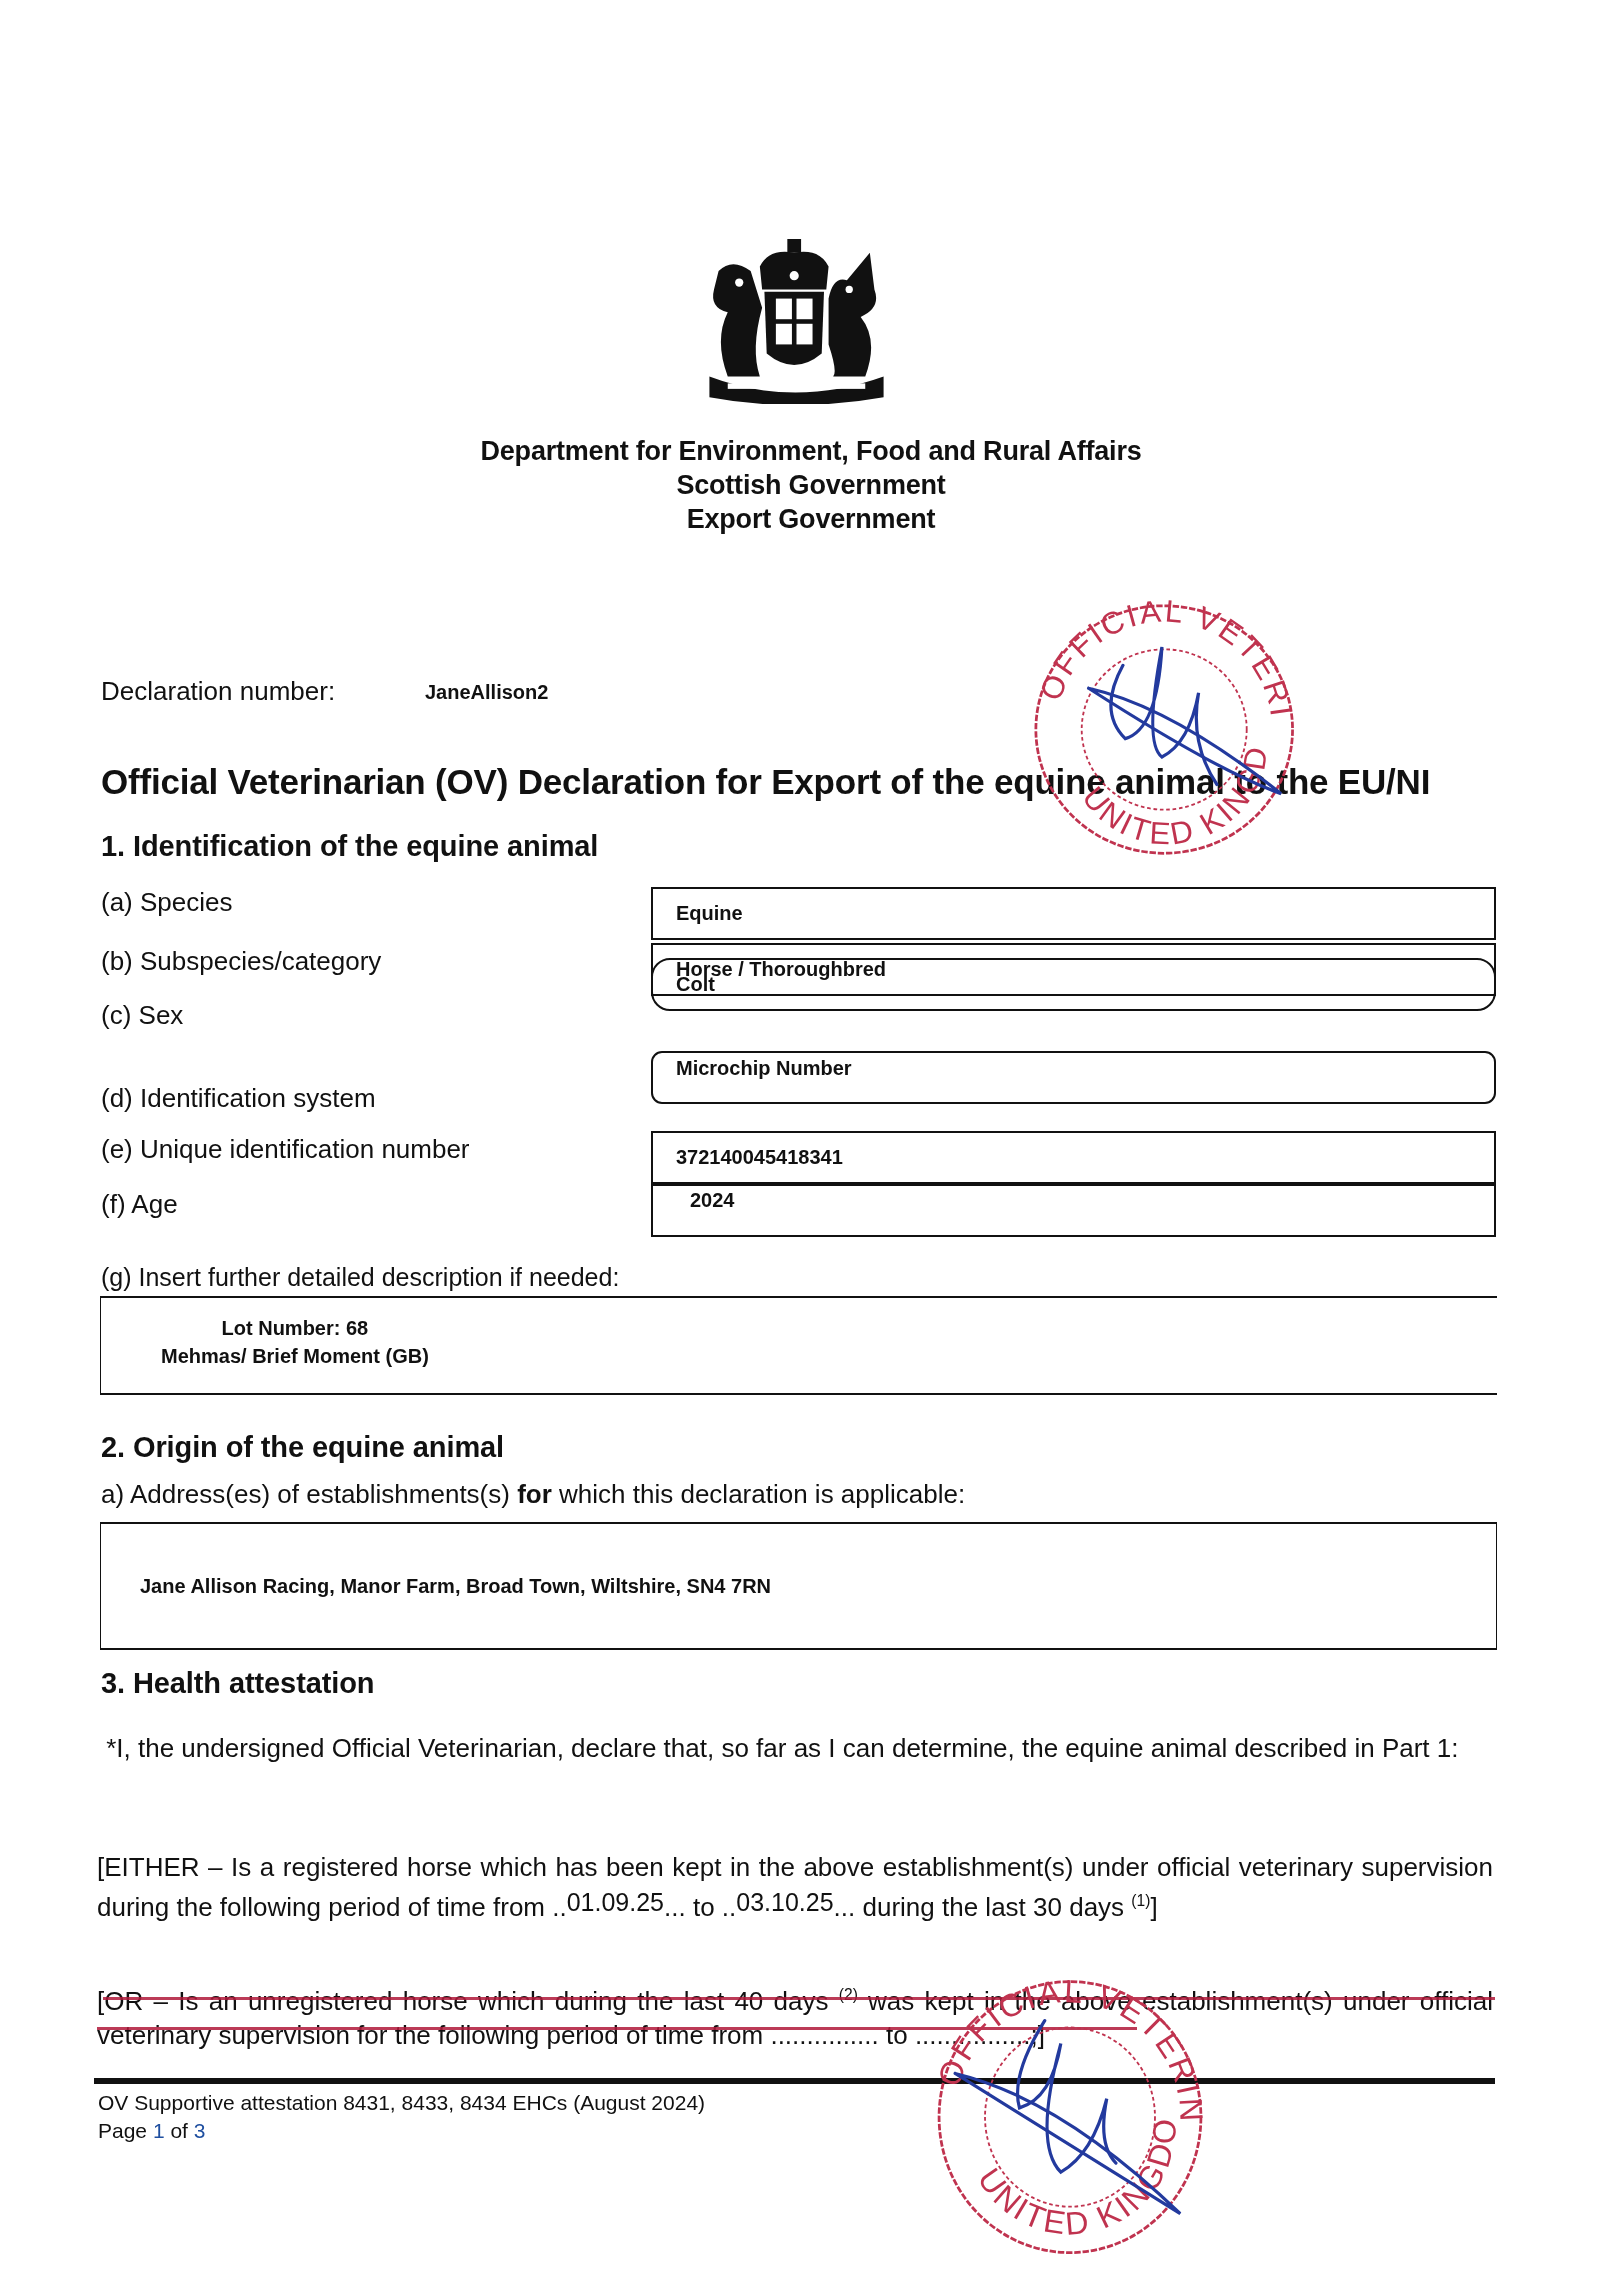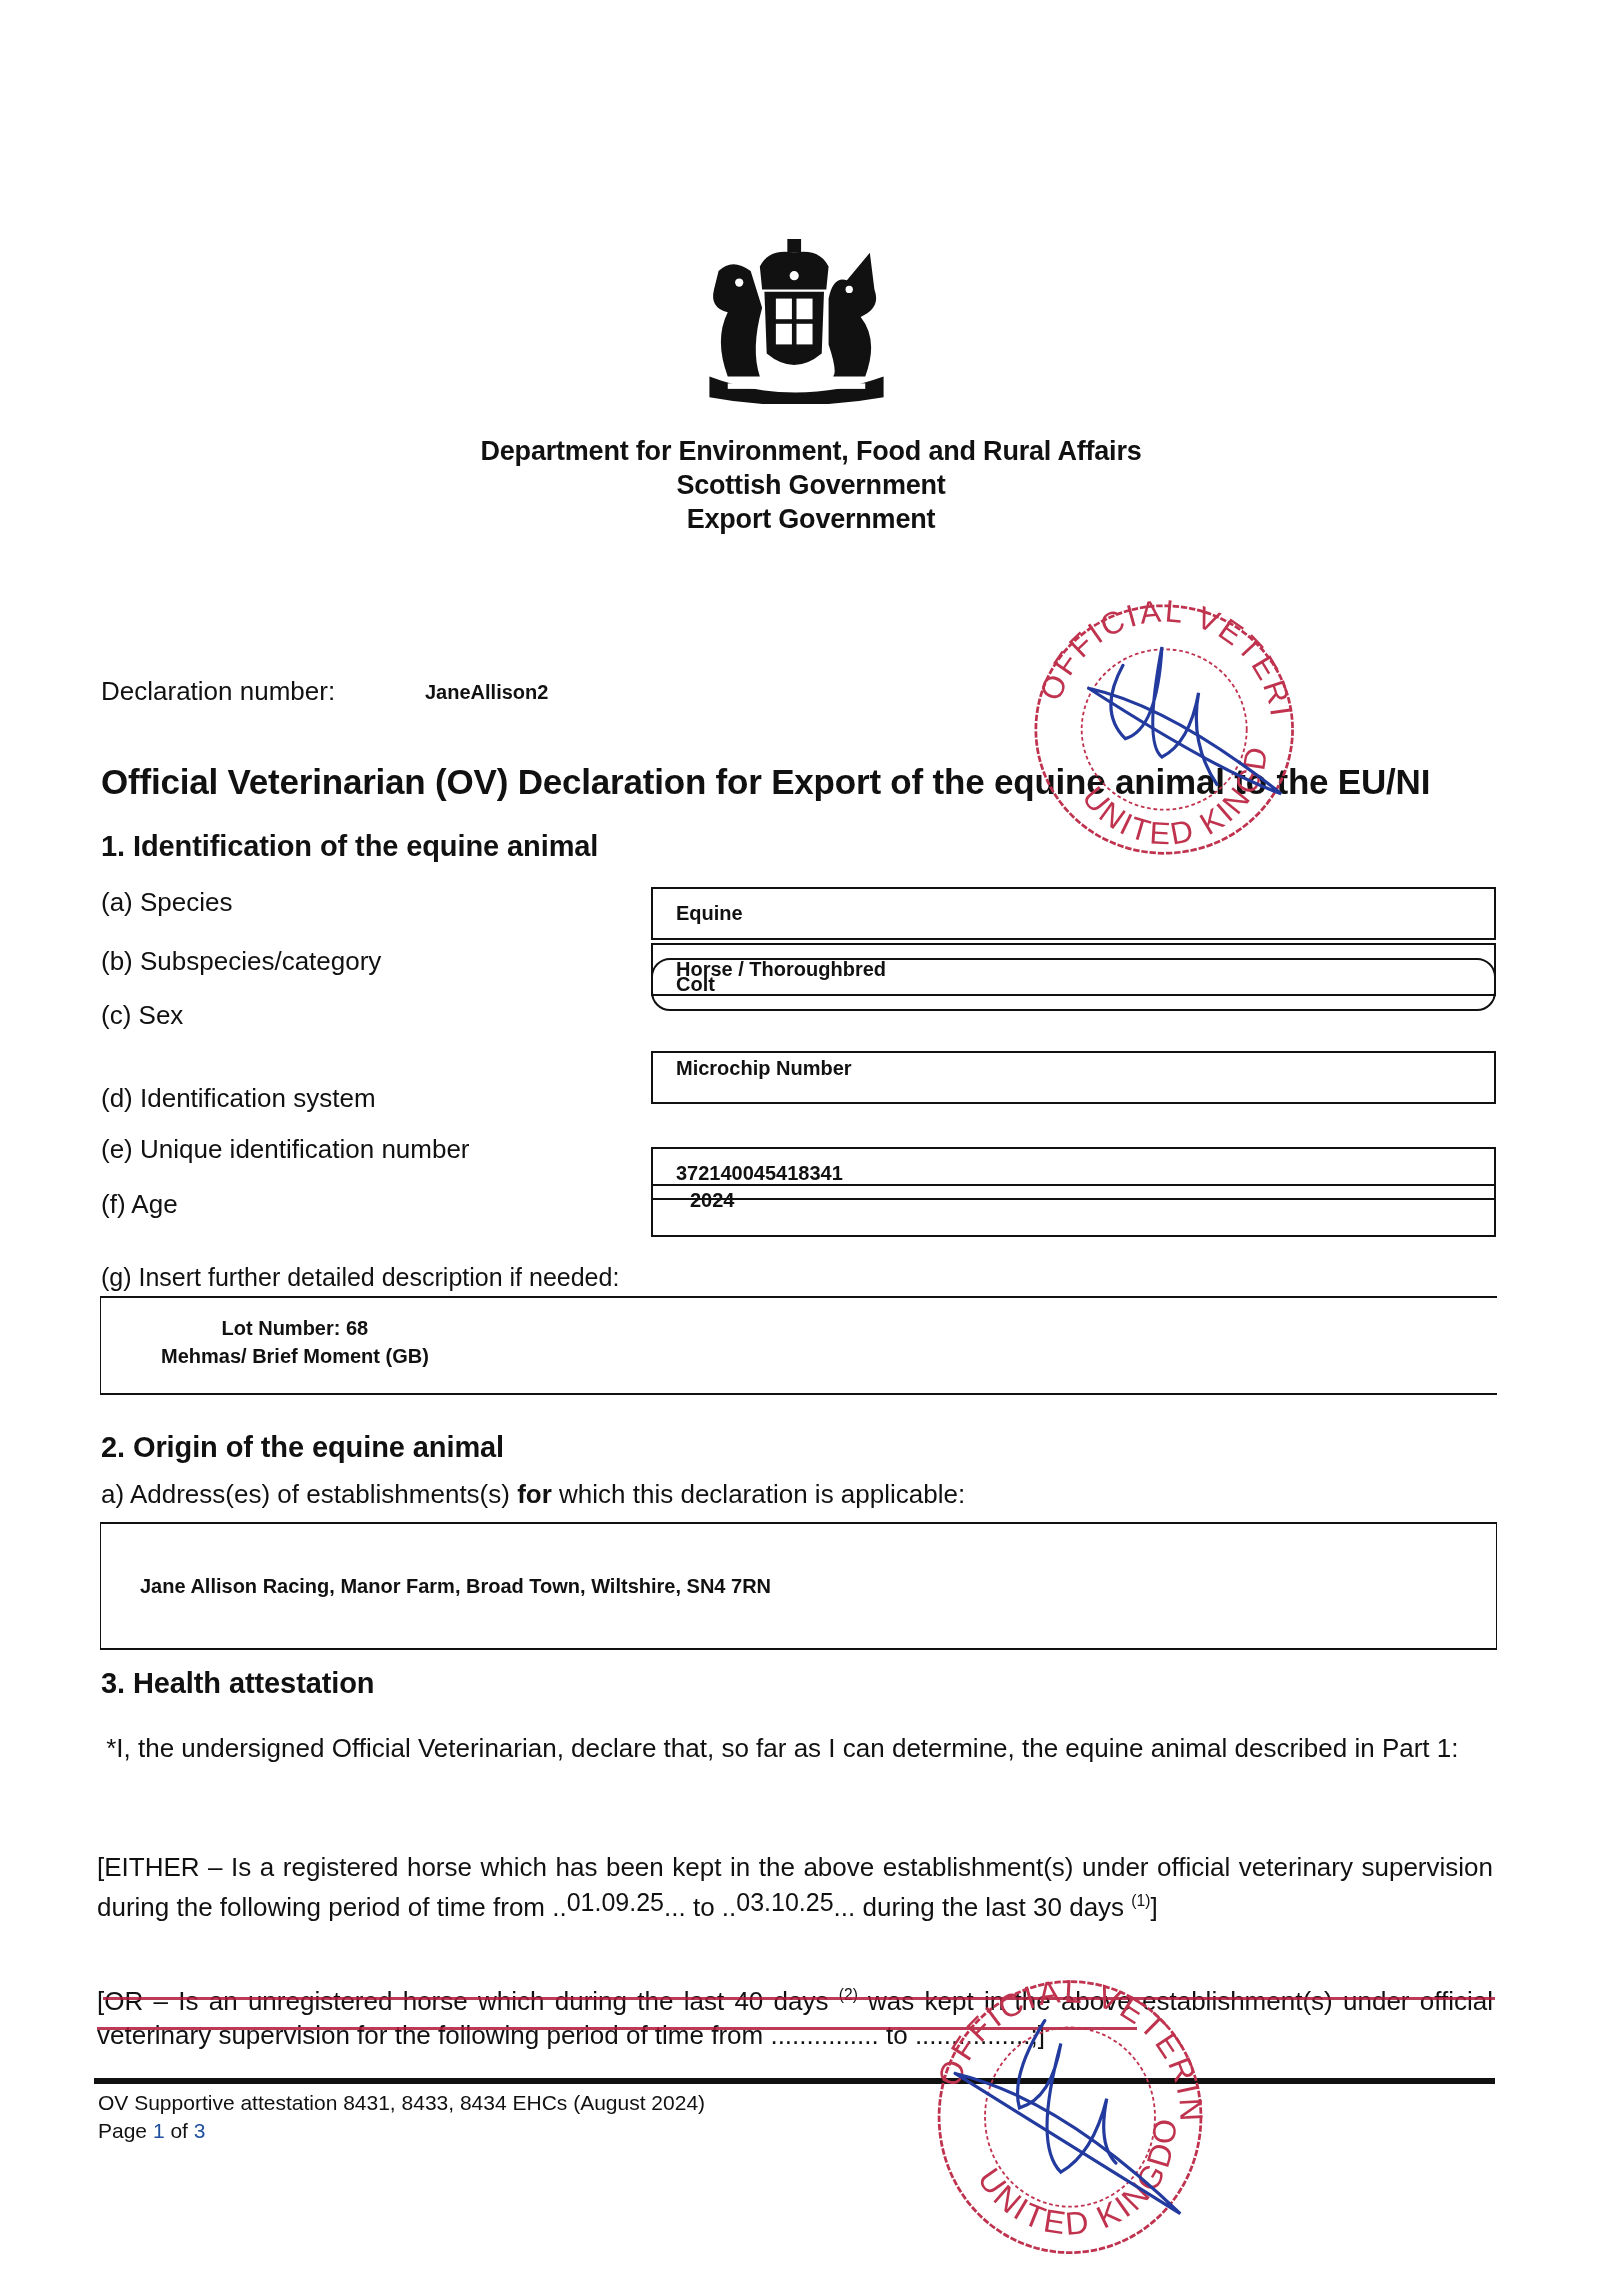--- a/index.html
+++ b/index.html
@@ -89,26 +89,26 @@
 <div class="abs field-box" style="top:943px;">
     <span>Horse / Thoroughbred</span>
   </div>
 
 <div class="abs field-label" style="top:1000px;">(c) Sex</div>
 <div class="abs field-box" style="top:958px;border-radius:19px;">
     <span>Colt</span>
   </div>
 
 <div class="abs field-label" style="top:1055px;margin-top:28px;">(d) Identification system</div>
-<div class="abs field-box" style="top:1051px; align-items:flex-start; padding-top:3.7px;">
+<div class="abs field-box" style="top:1051px; align-items:flex-start; padding-top:3.7px;border-radius:11px;">
     <span>Microchip Number</span>
   </div>
 
 <div class="abs field-label" style="top:1134px;">(e) Unique identification number</div>
-<div class="abs field-box" style="top:1131px;margin-top:16px;">
+<div class="abs field-box" style="top:1131px;">
     <span>372140045418341</span>
   </div>
 
 <div class="abs field-label" style="top:1189px;">(f) Age</div>
 <div class="abs field-box" style="top:1184px; align-items:flex-start; padding-top:2.8px; padding-left:37px;">
     <span>2024</span>
   </div>
 
 <div class="abs desc-label">(g) Insert further detailed description if needed:</div>
 <div class="abs desc-box">

